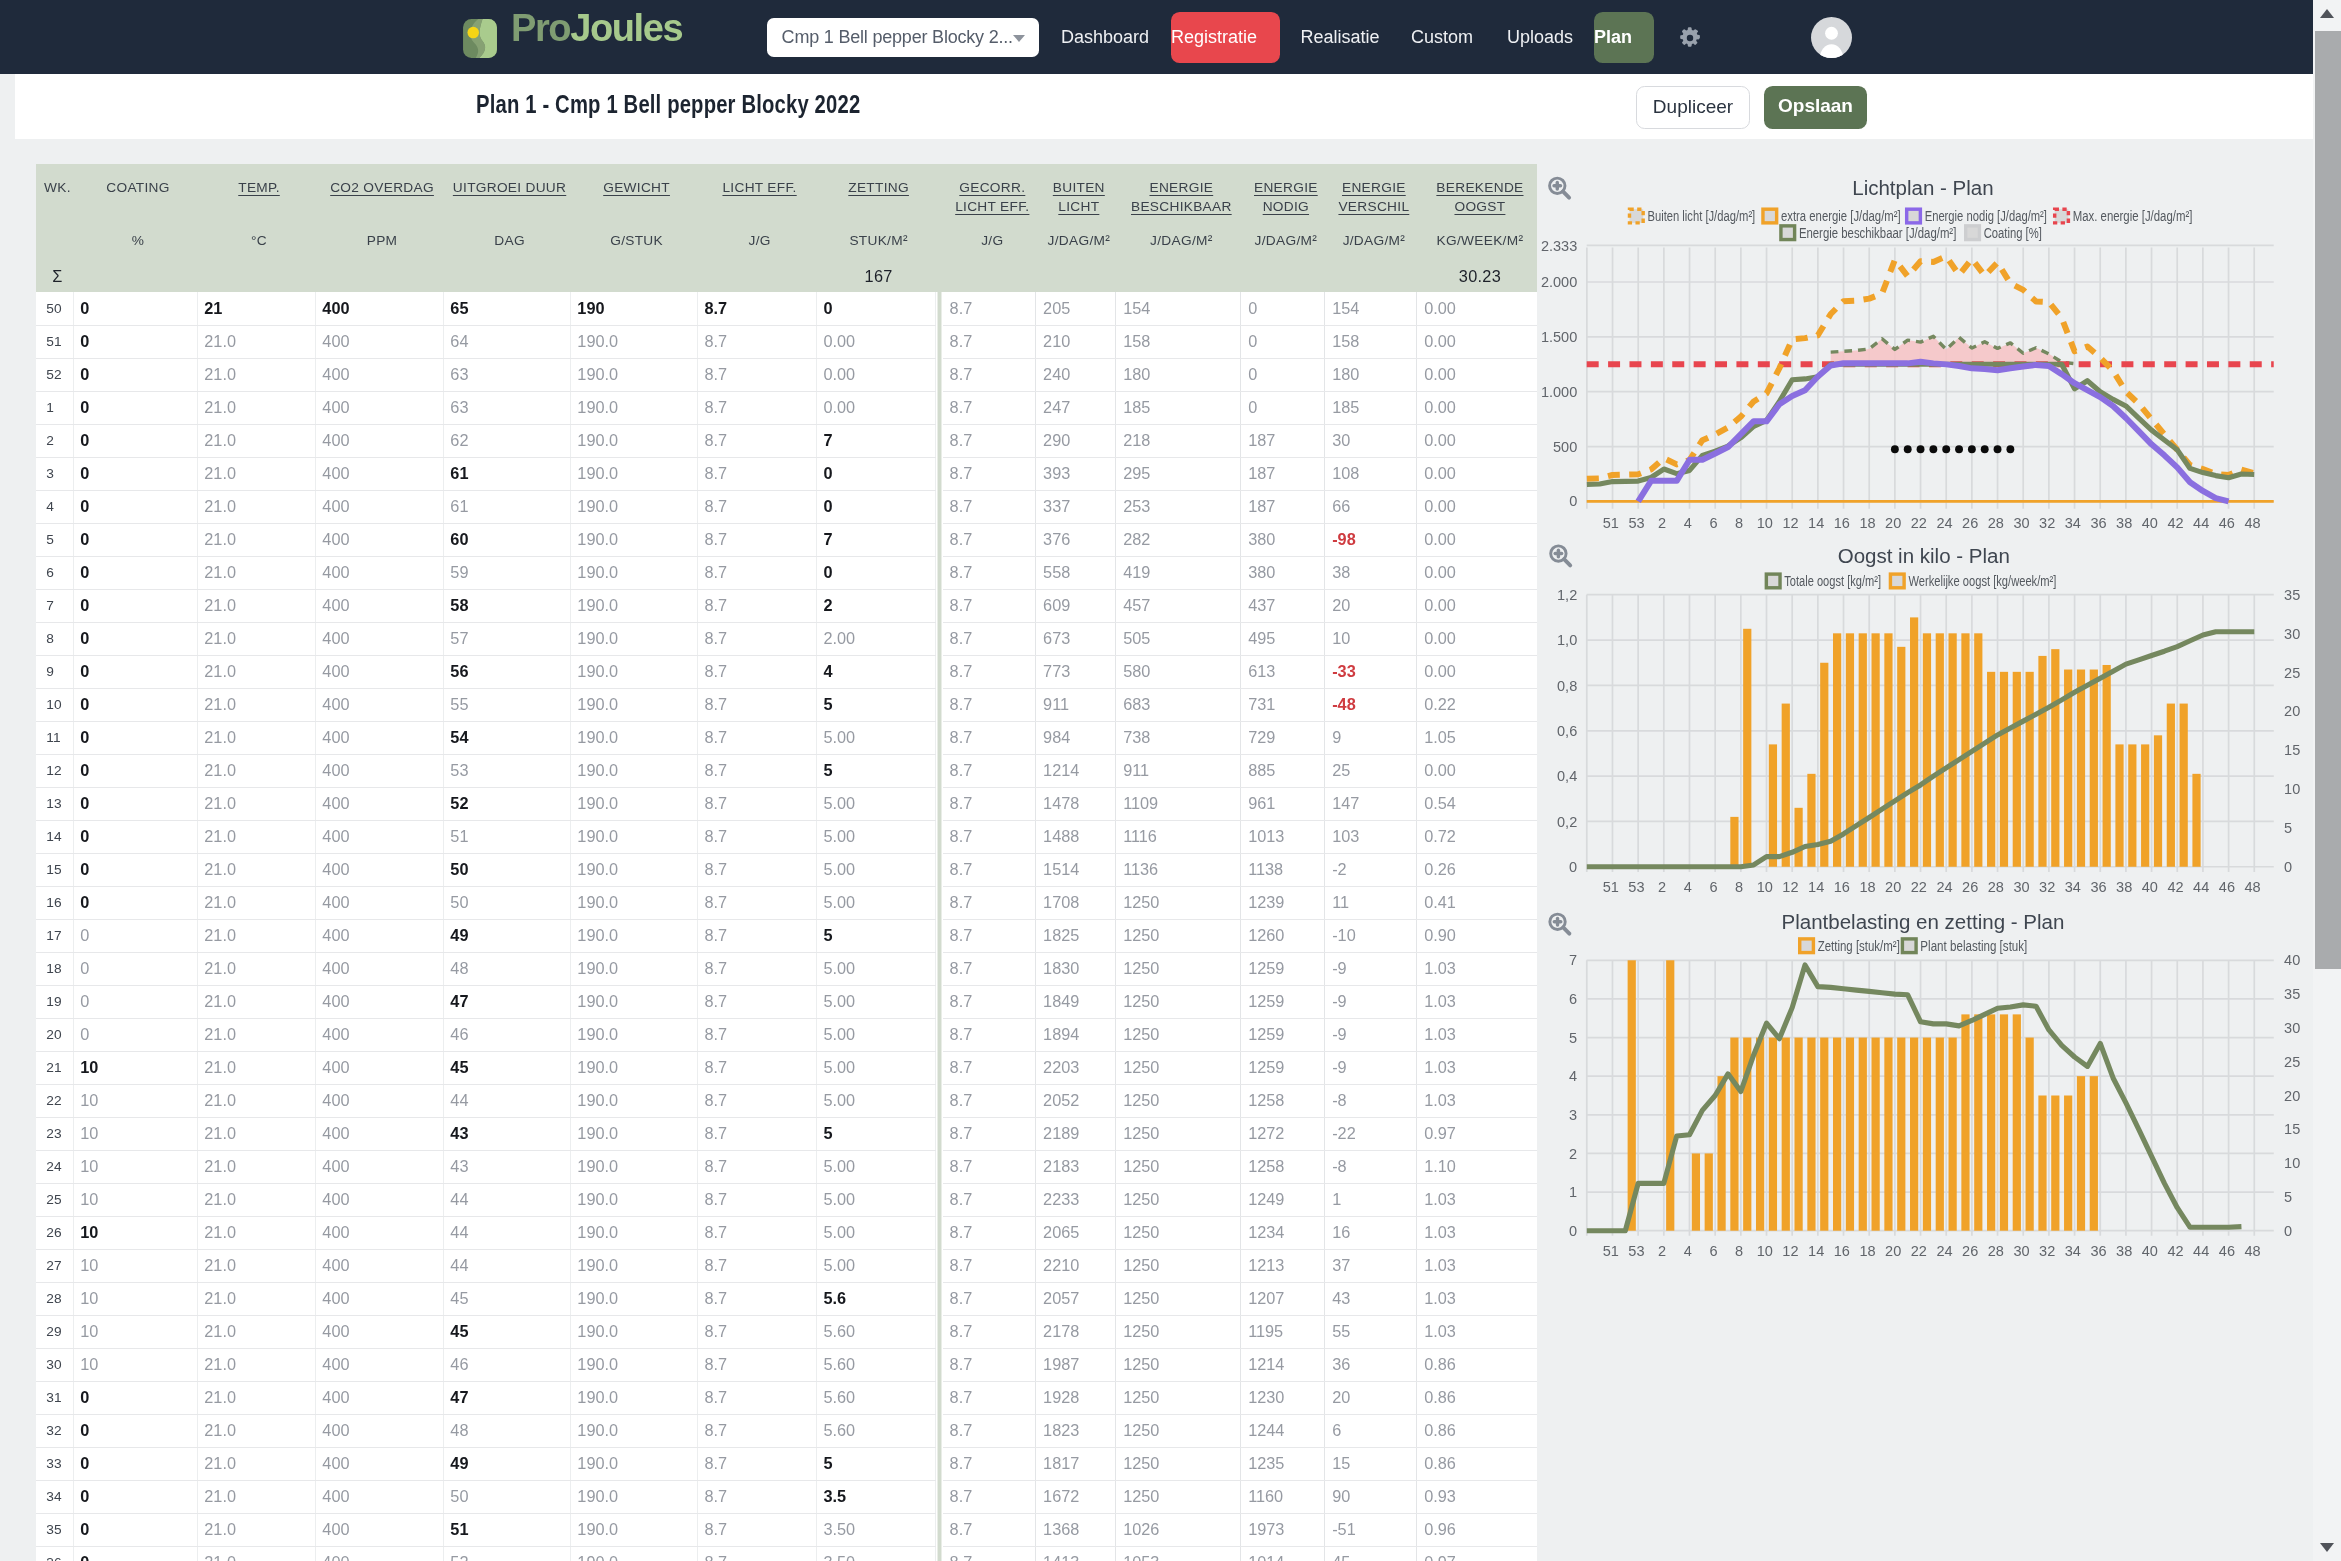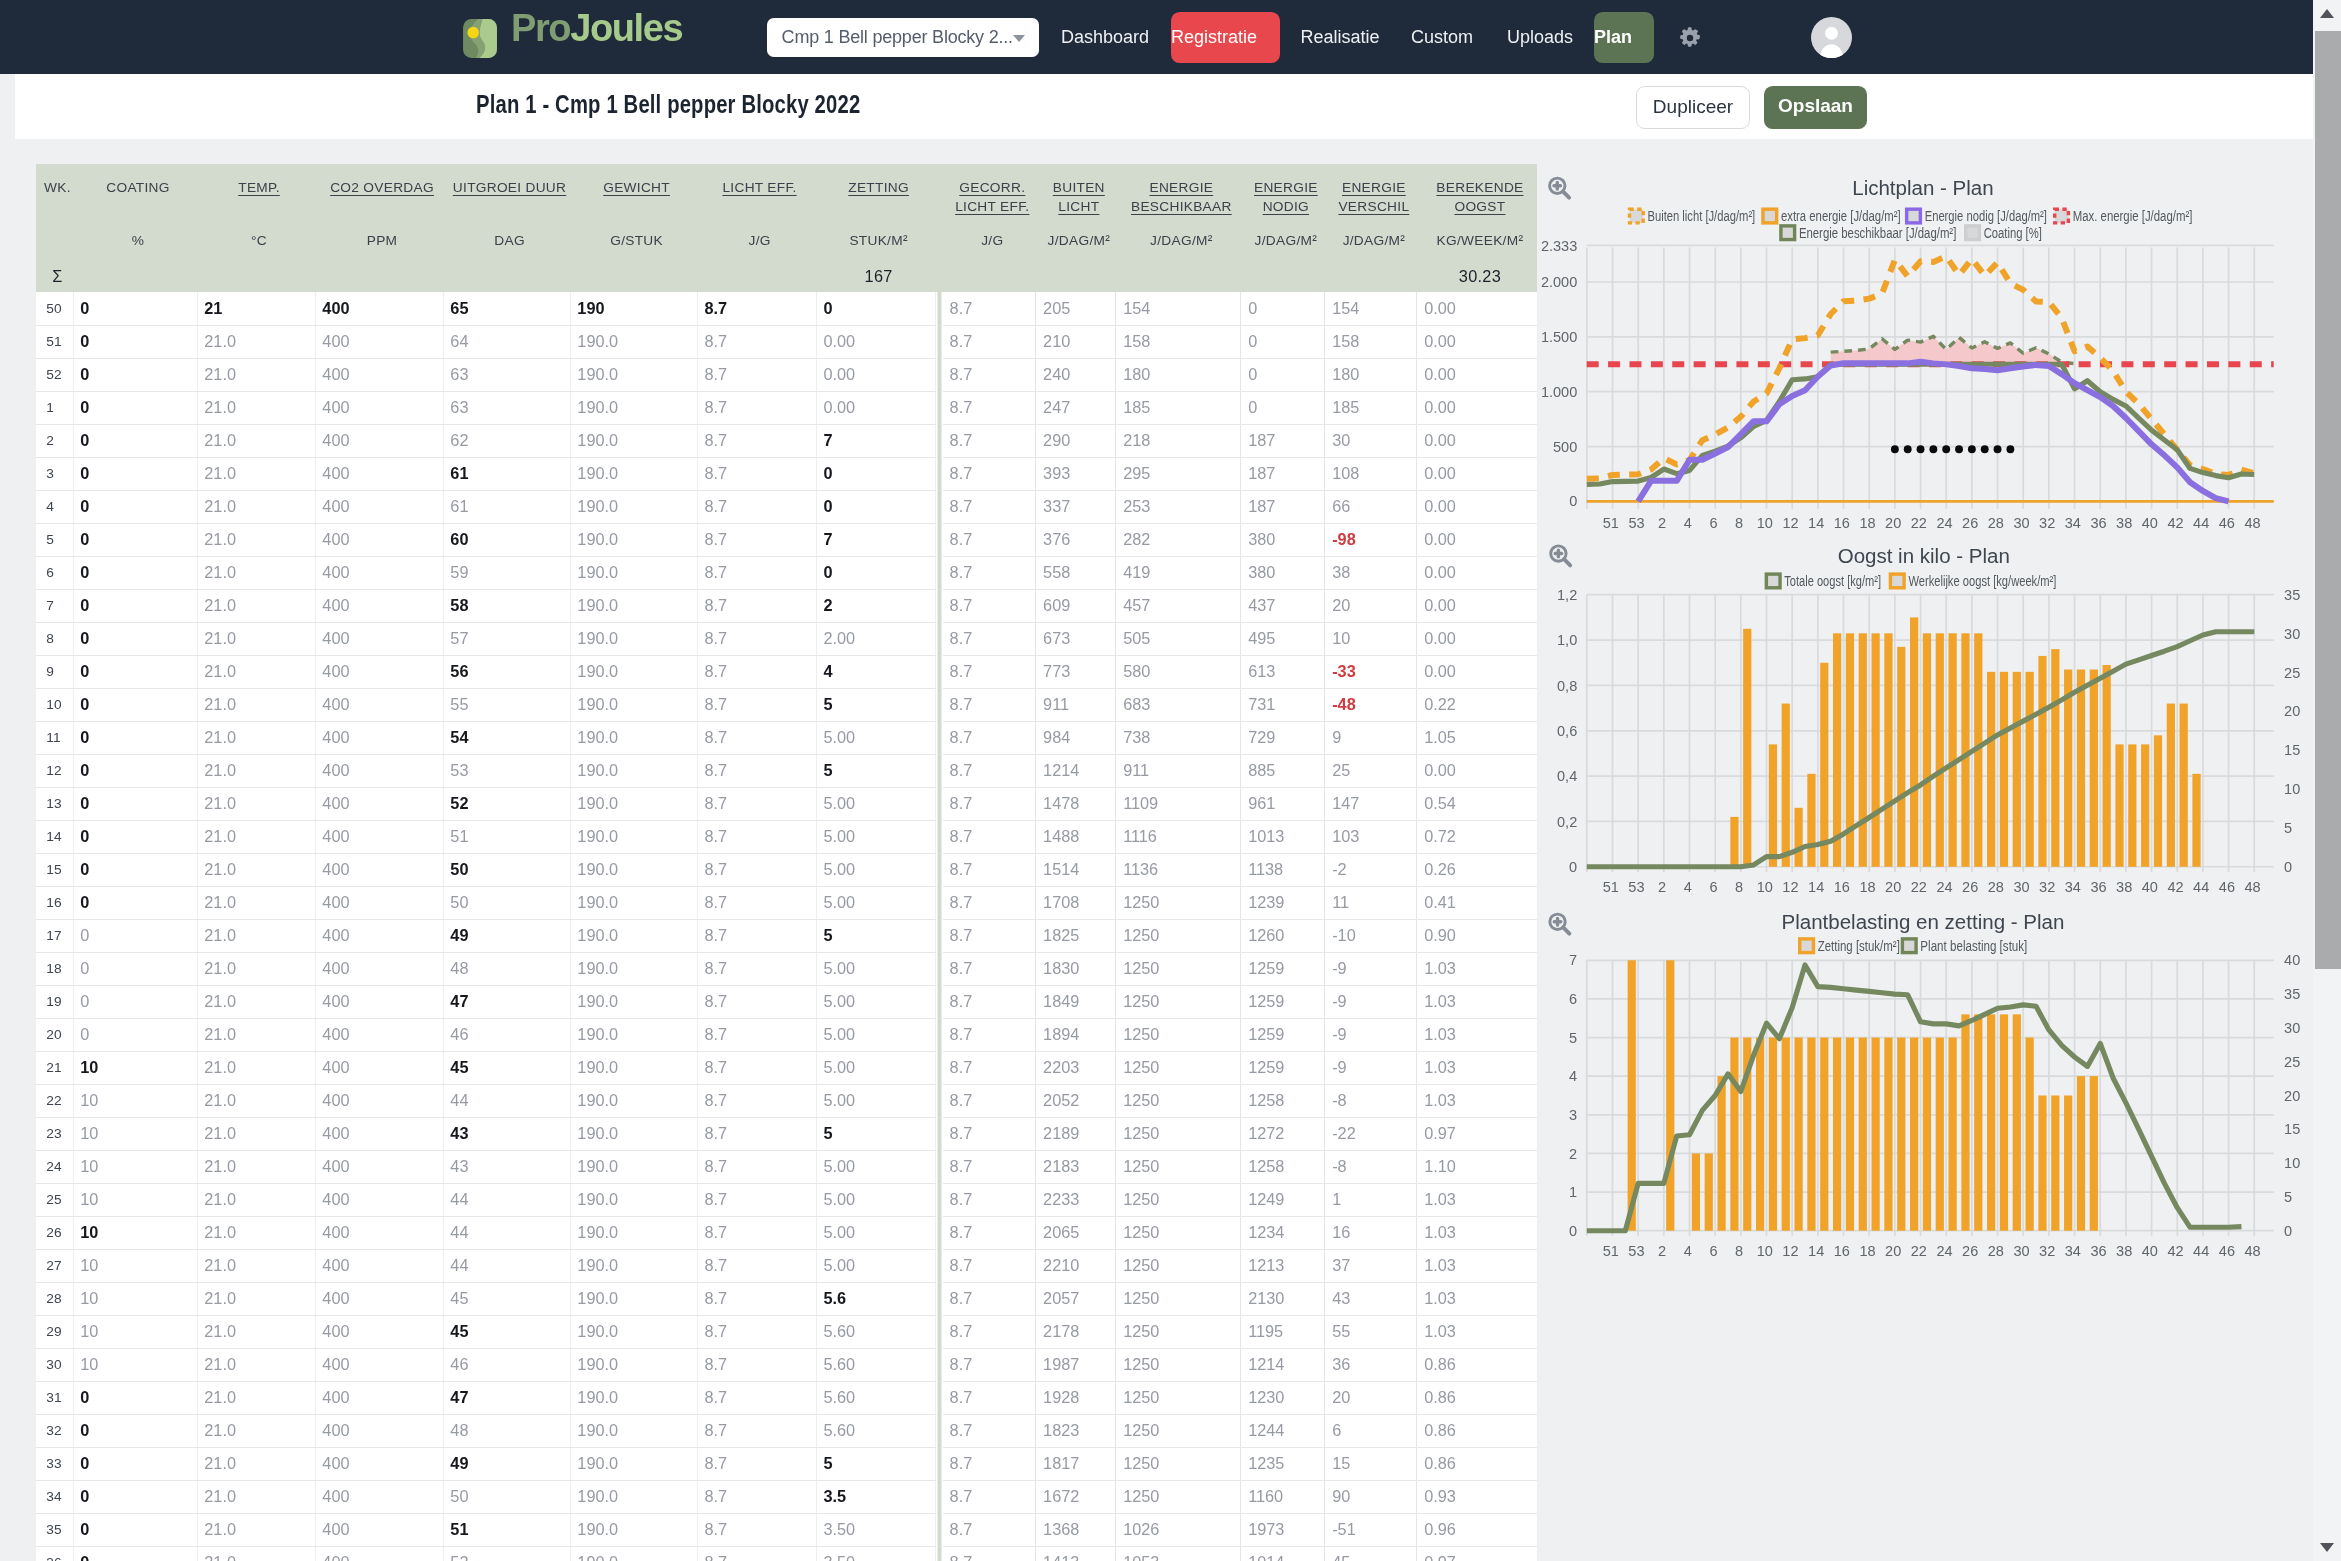--- a/index.html
+++ b/index.html
@@ -670,21 +670,21 @@
         <td class="g">21.0</td>
         <td class="g">400</td>
         <td class="g">45</td>
         <td class="g">190.0</td>
         <td class="g">8.7</td>
         <td class="b">5.6</td>
         <td class="sep"></td>
         <td class="g">8.7</td>
         <td class="g">2057</td>
         <td class="g">1250</td>
-        <td class="g">2130</td>
+        <td class="g">1207</td>
         <td class="g">43</td>
         <td class="g">1.03</td>
       </tr>
       <tr>
         <td class="wk">29</td>
         <td class="g">10</td>
         <td class="g">21.0</td>
         <td class="g">400</td>
         <td class="b">45</td>
         <td class="g">190.0</td>

